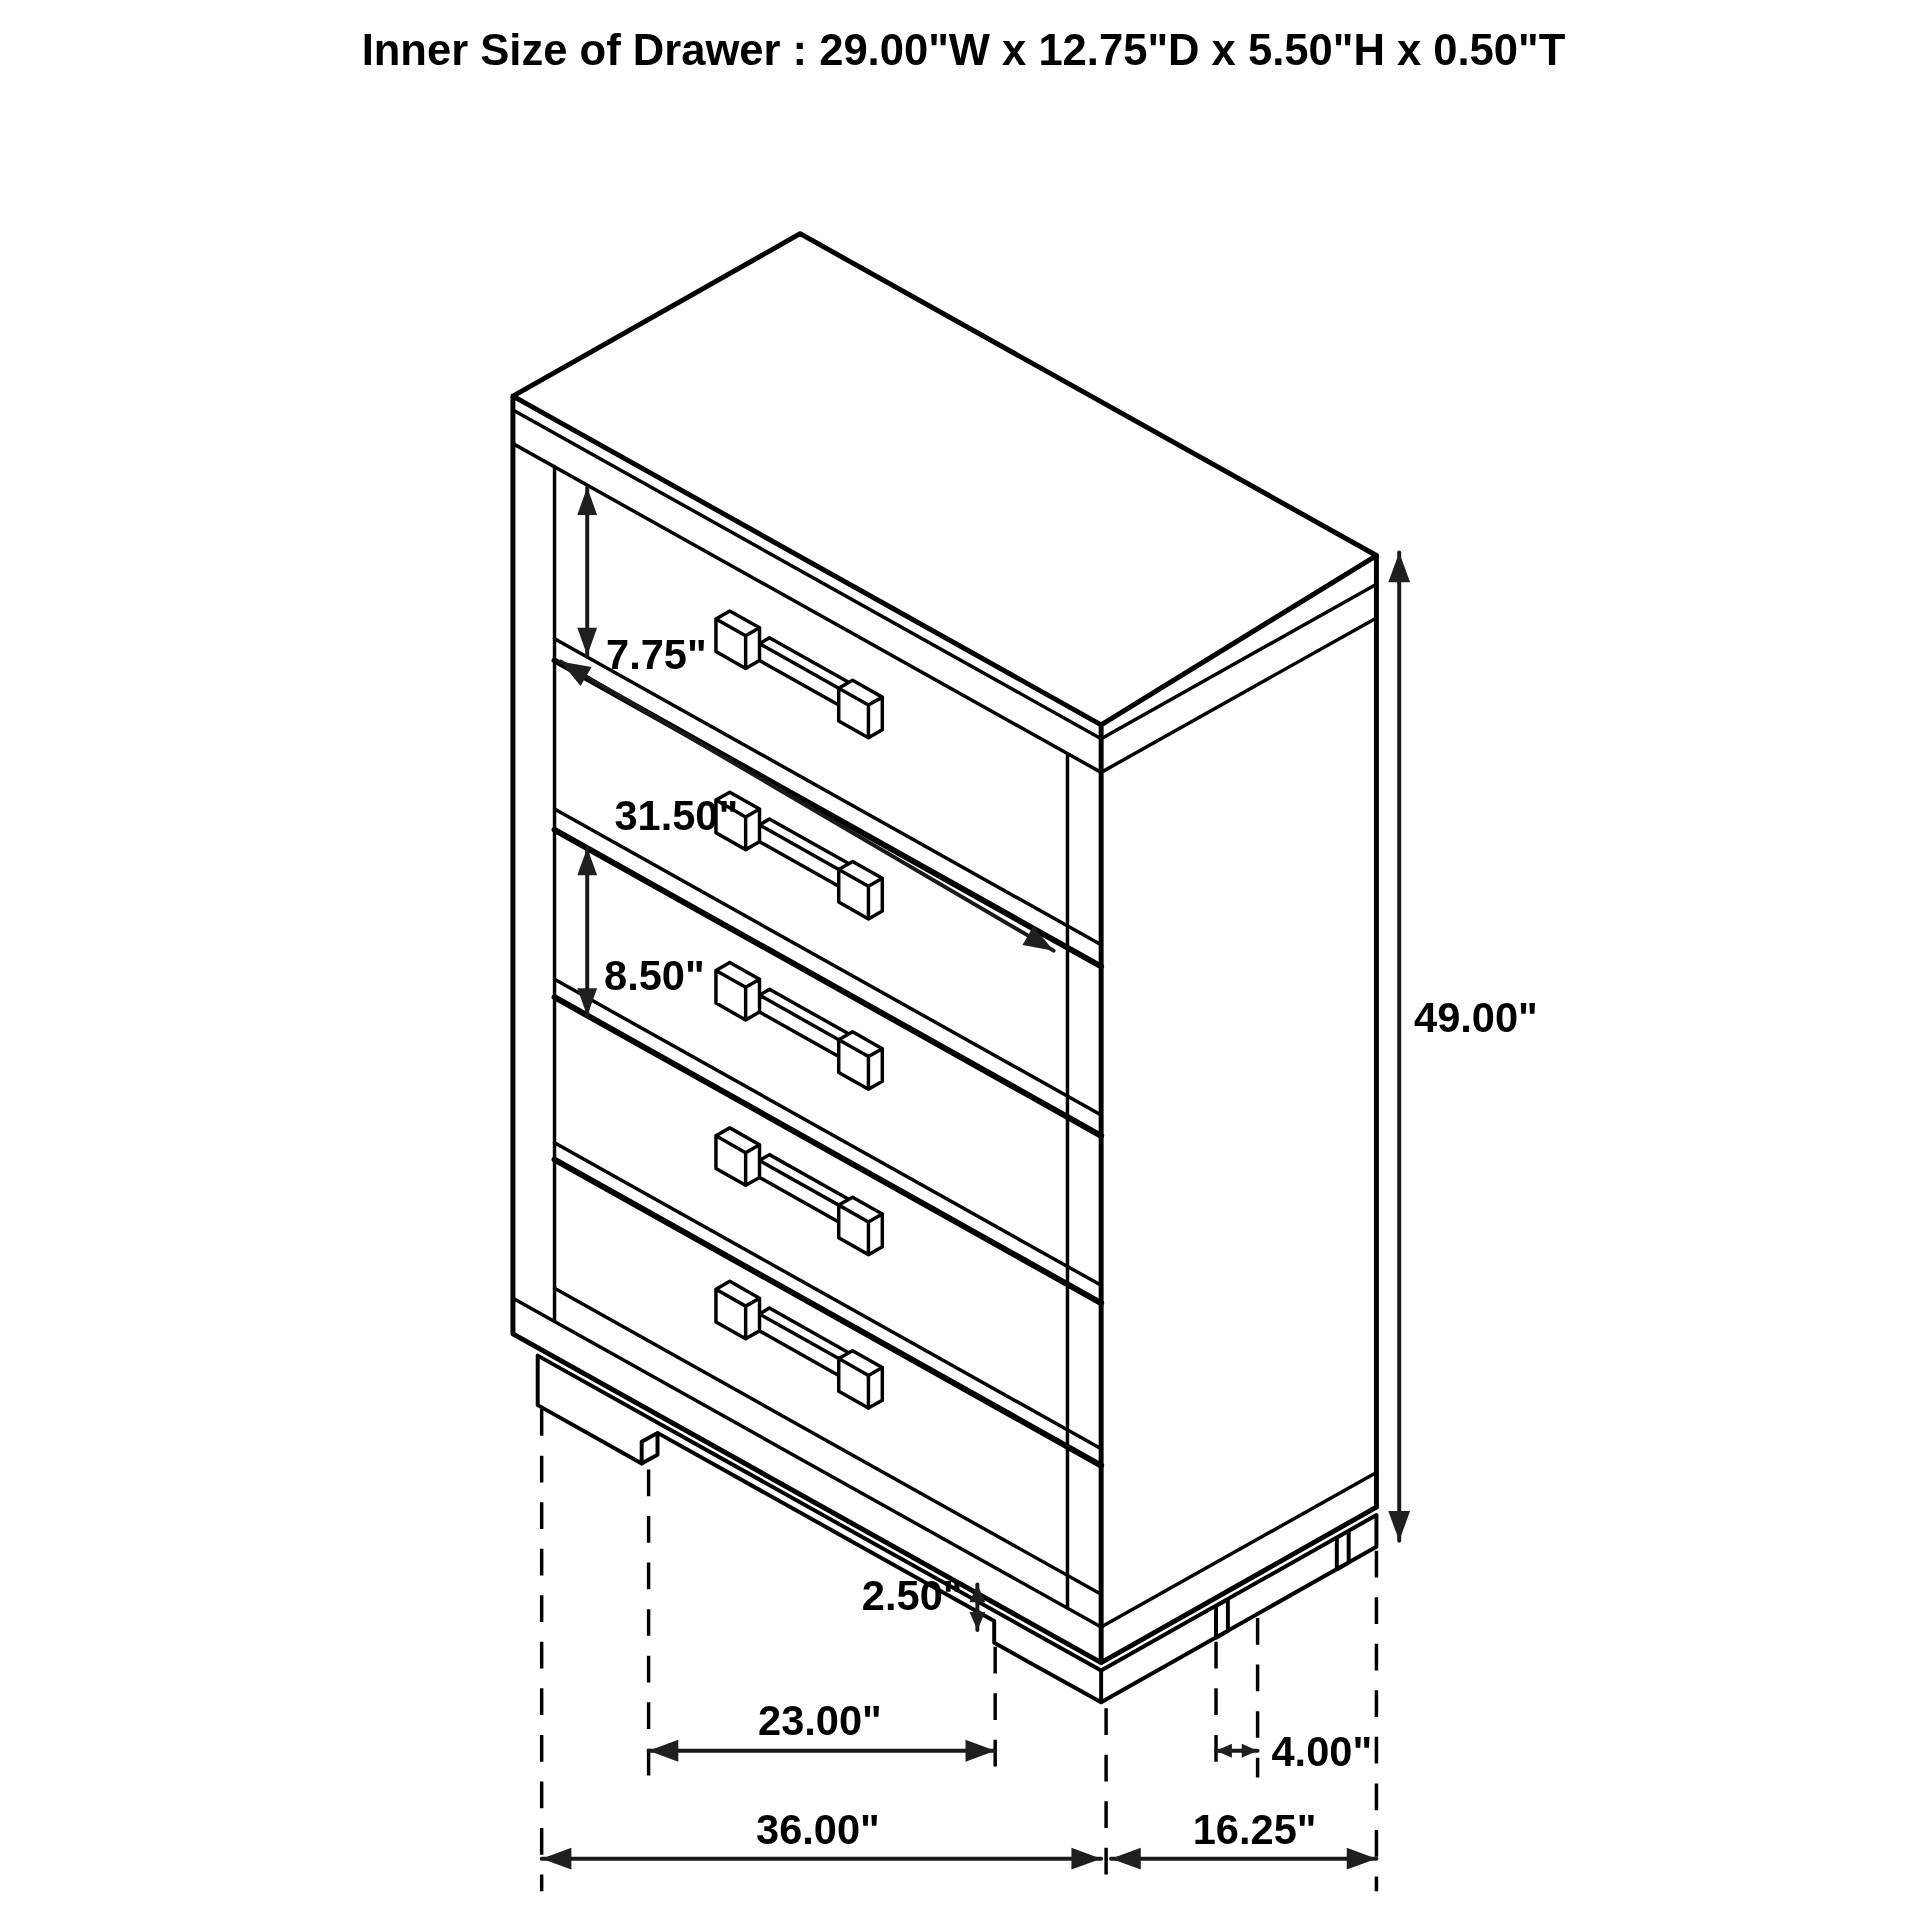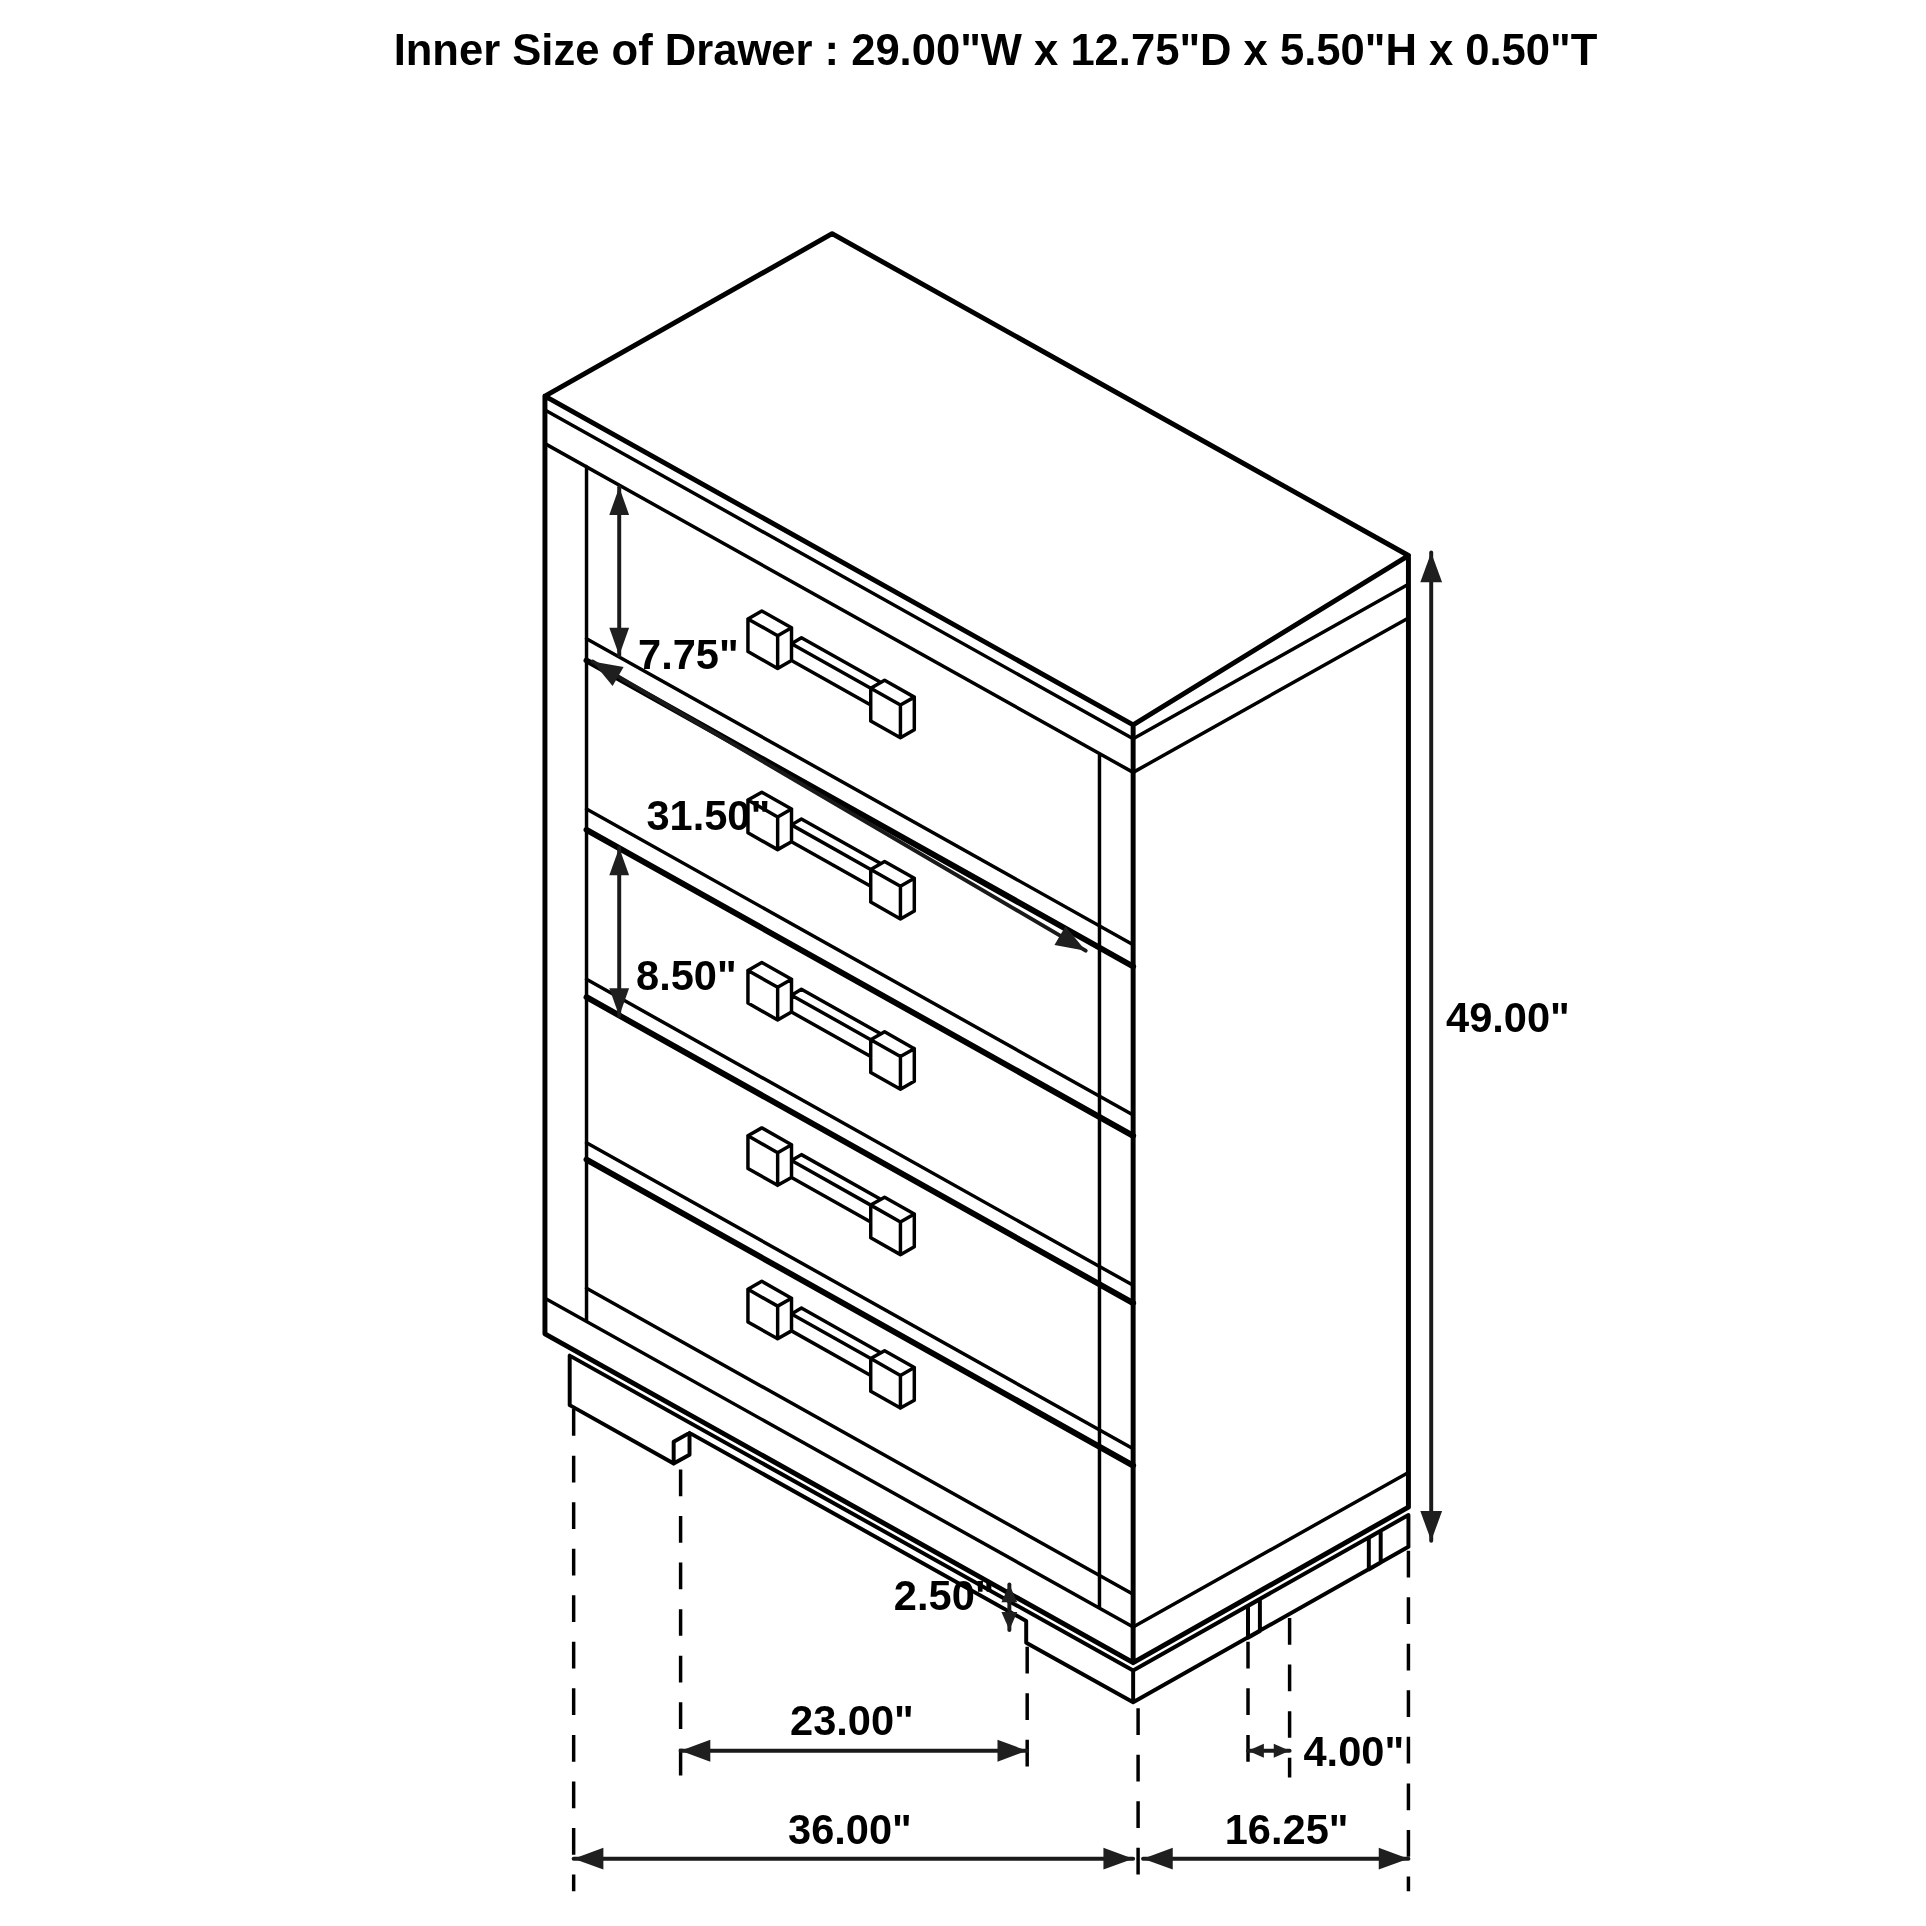--- a/index.html
+++ b/index.html
@@ -1,17 +1,17 @@
 <!DOCTYPE html>
 <html><head>
 <meta charset="utf-8">
 <style>
   html,body{margin:0;padding:0;background:#ffffff;}
   body{width:1927px;height:1927px;position:relative;font-family:"Liberation Sans",sans-serif;}
-  #stage{position:absolute;inset:0;margin-left:32px;}
+  #stage{position:absolute;inset:0;}
   svg{display:block;}
   text{font-family:"Liberation Sans",sans-serif;font-weight:bold;fill:#000000;}
   .dim-label{font-size:42px;}
   .title-label{font-size:44px;}
 </style>
 </head>
 <body>
 
 <div id="stage">
 <svg viewBox="0 0 1946 1946" width="1927" height="1927">

